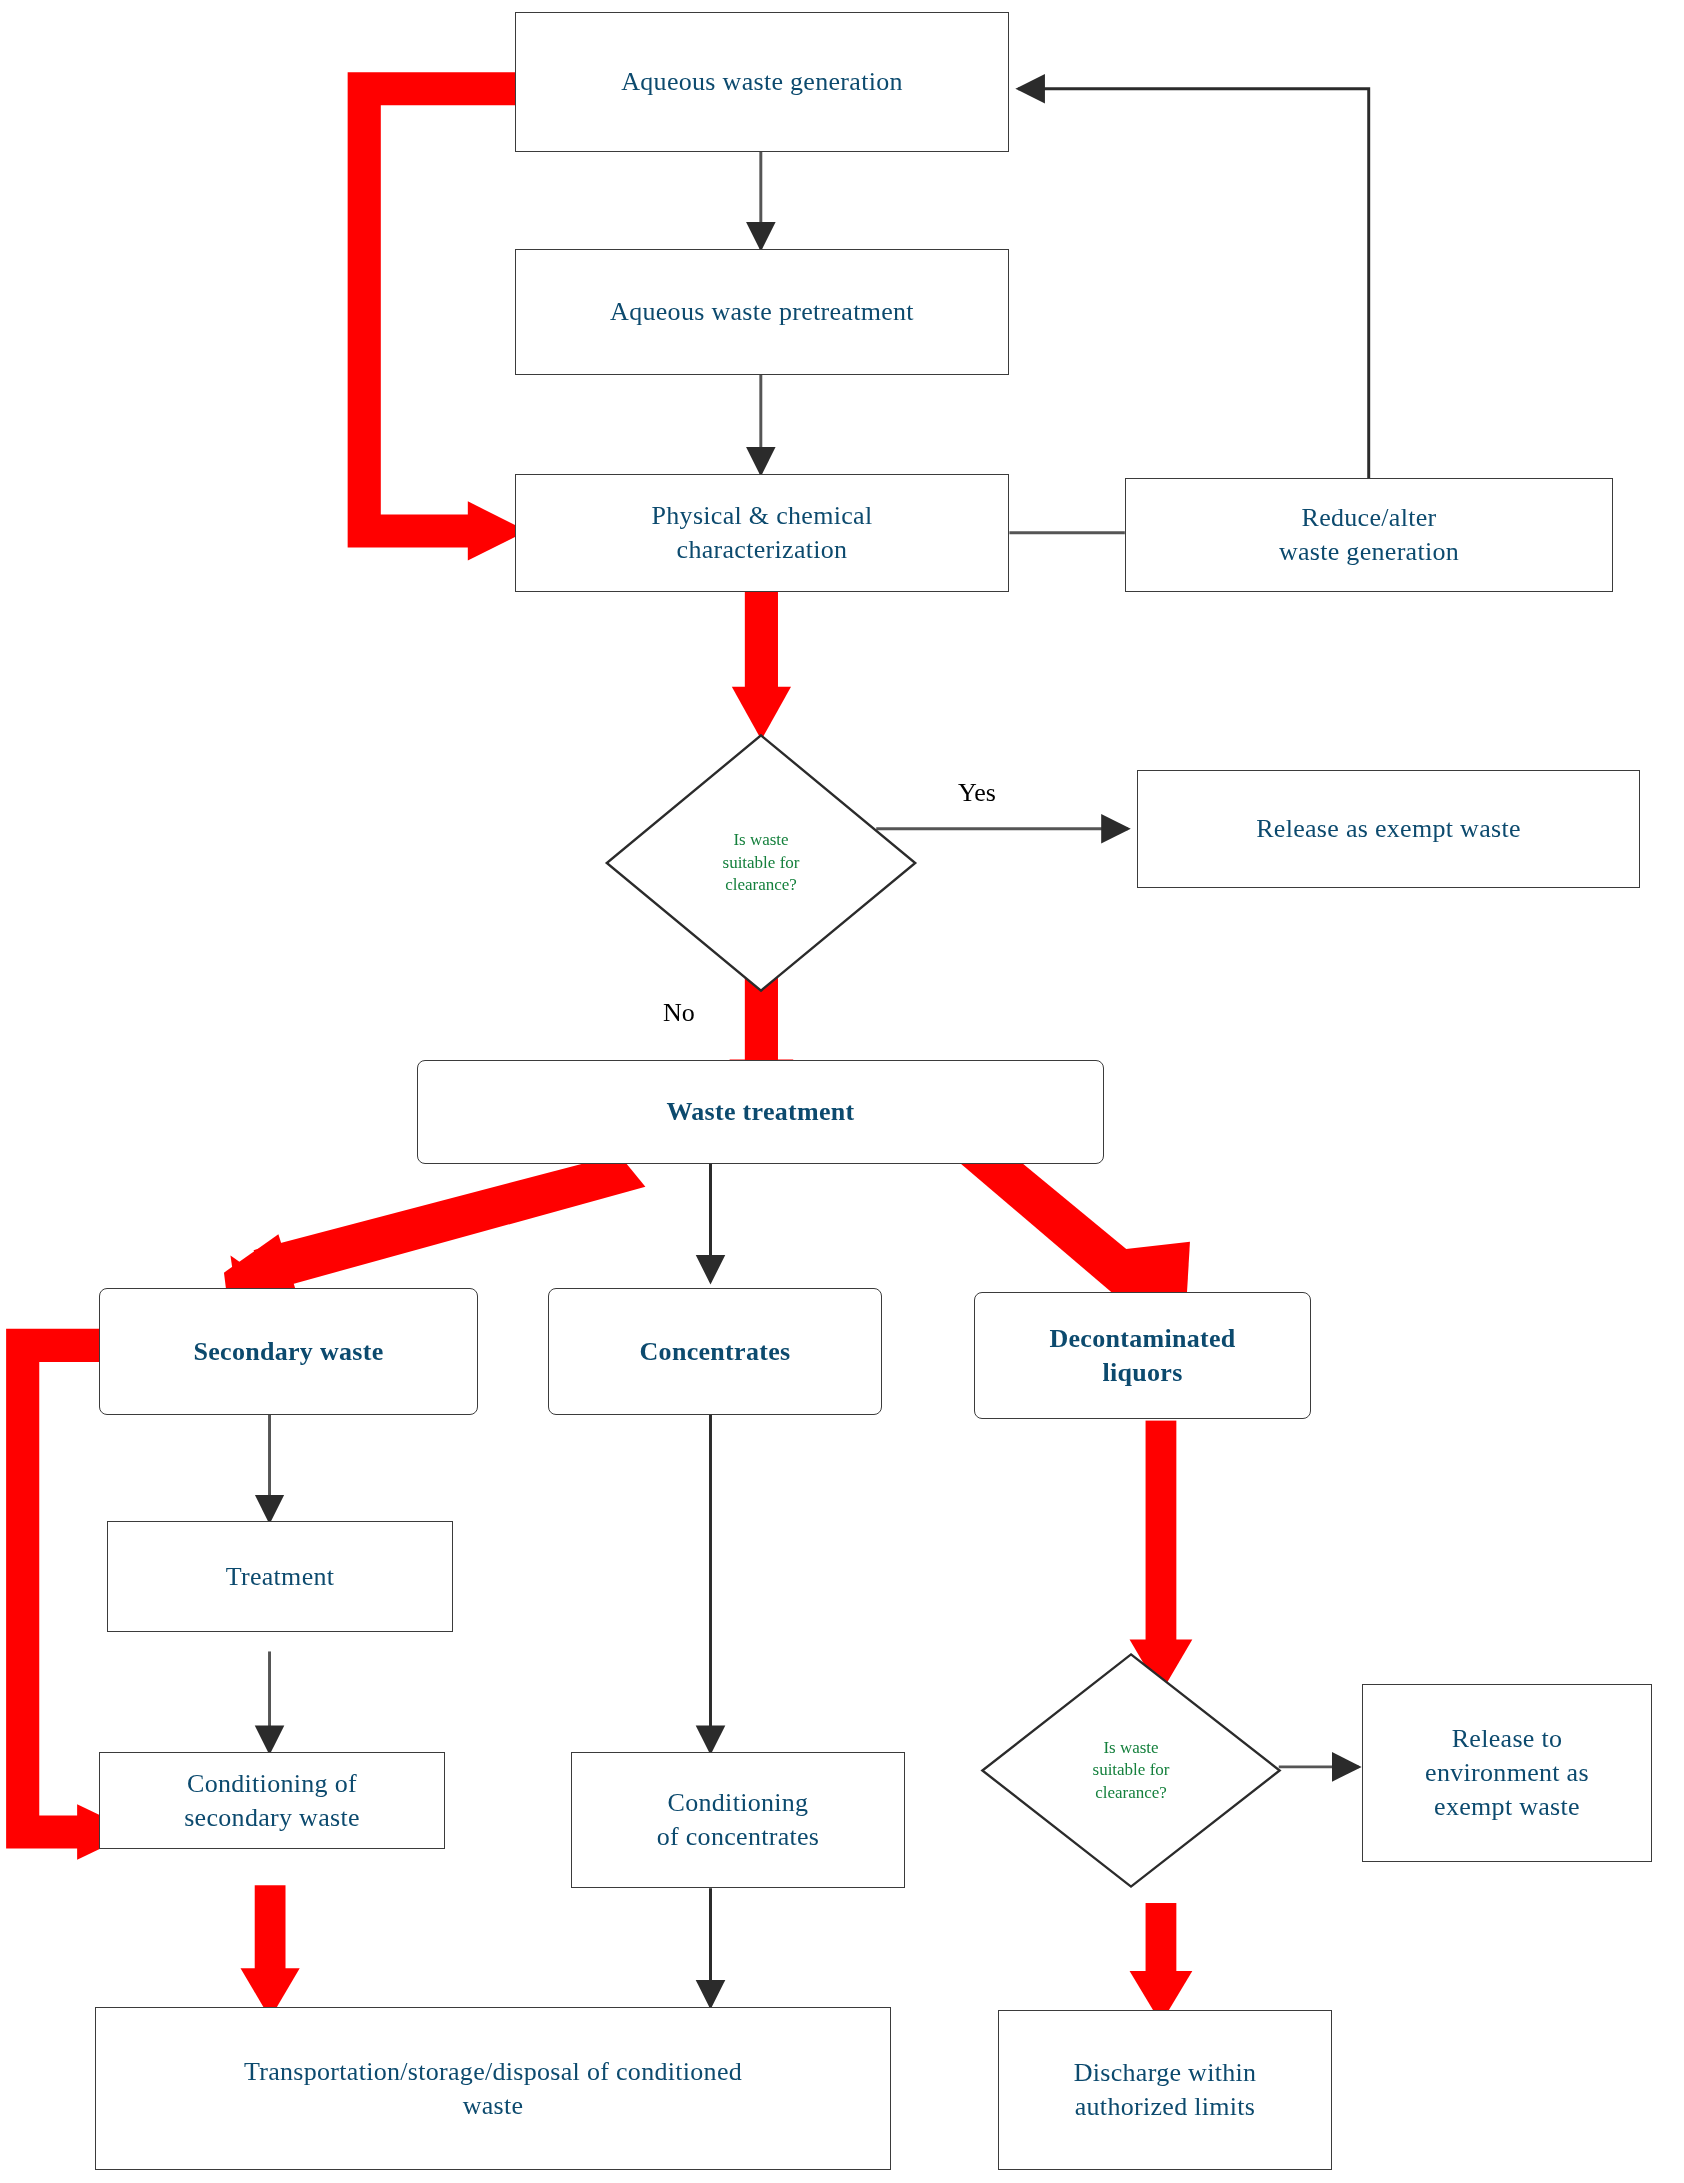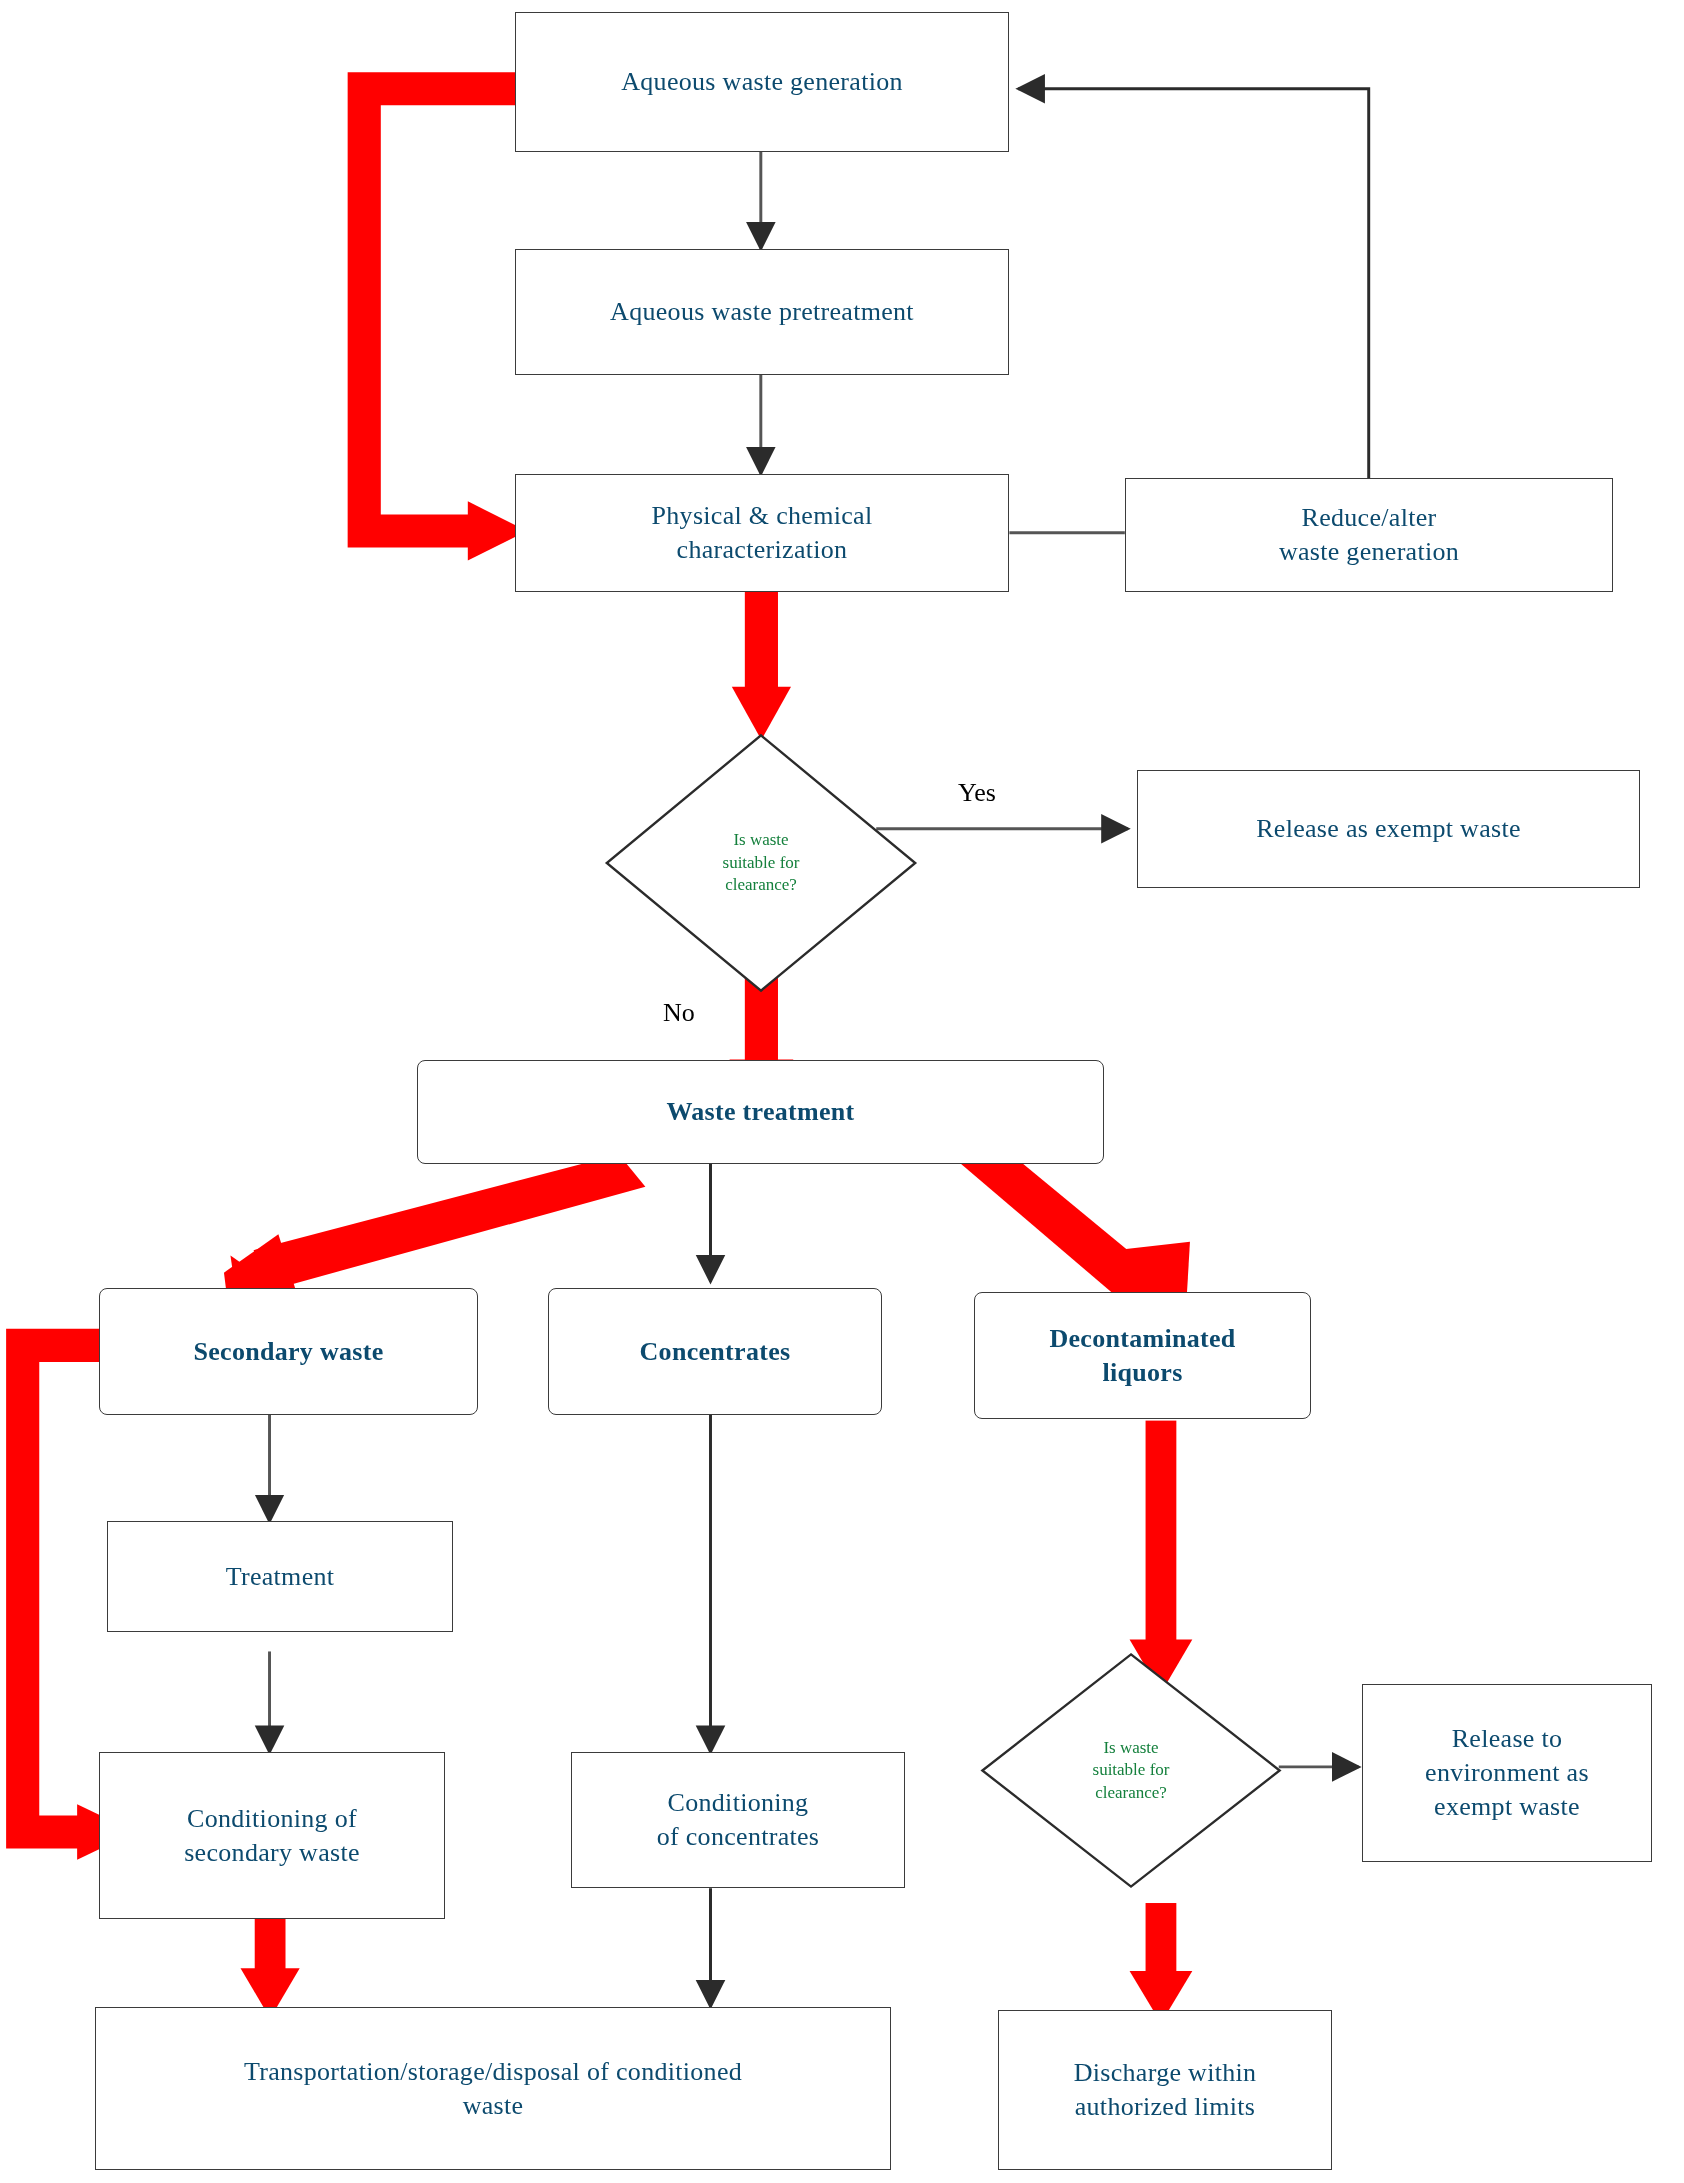--- a/index.html
+++ b/index.html
@@ -216,21 +216,21 @@
 
   <div class="node rounded" style="left:974px; top:1292px; width:337px; height:127px;">
     <span class="label">Decontaminated
 liquors</span>
   </div>
 
   <div class="node" style="left:99px; top:1521px; width:346px; height:111px;margin-left:8px;">
     <span class="label">Treatment</span>
   </div>
 
-  <div class="node" style="left:99px; top:1752px; width:346px; height:167px;">
+  <div class="node" style="left:99px; top:1752px; width:346px; height:97px;">
     <span class="label">Conditioning of
 secondary waste</span>
   </div>
 
   <div class="node" style="left:571px; top:1752px; width:334px; height:136px;">
     <span class="label">Conditioning
 of concentrates</span>
   </div>
 
   <div class="diamond" style="left:980px; top:1652px; width:302px; height:237px;">

